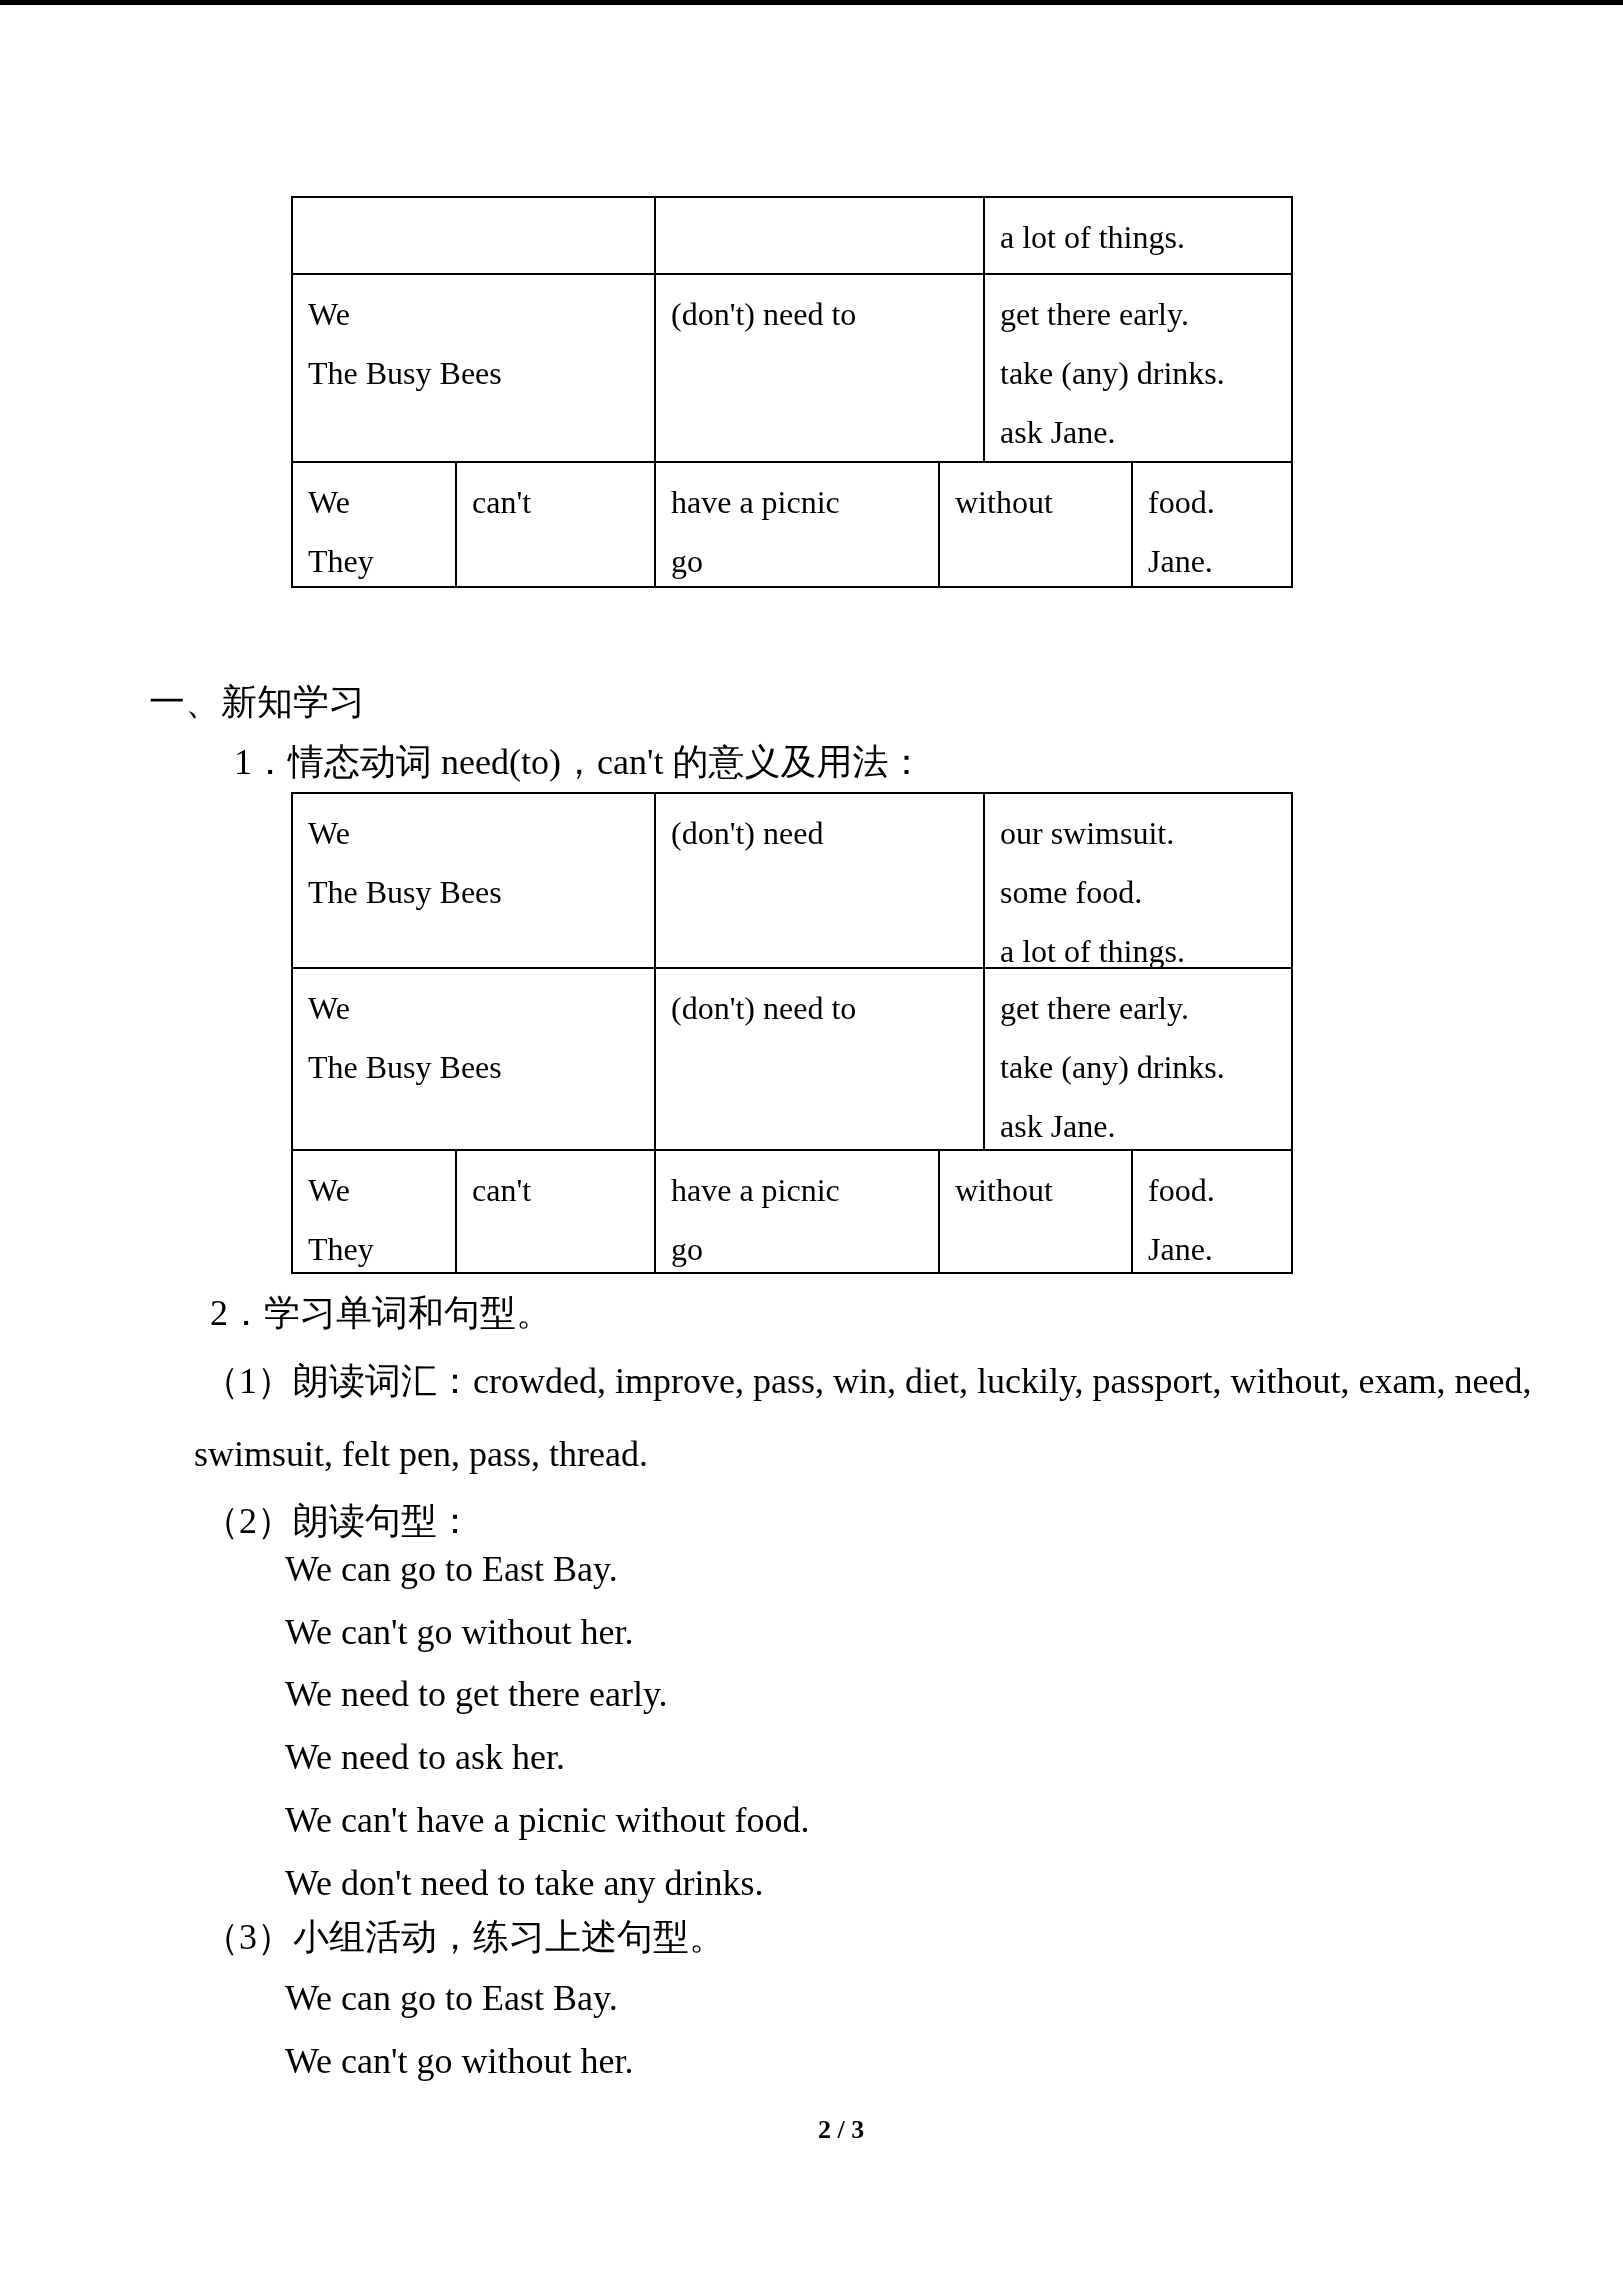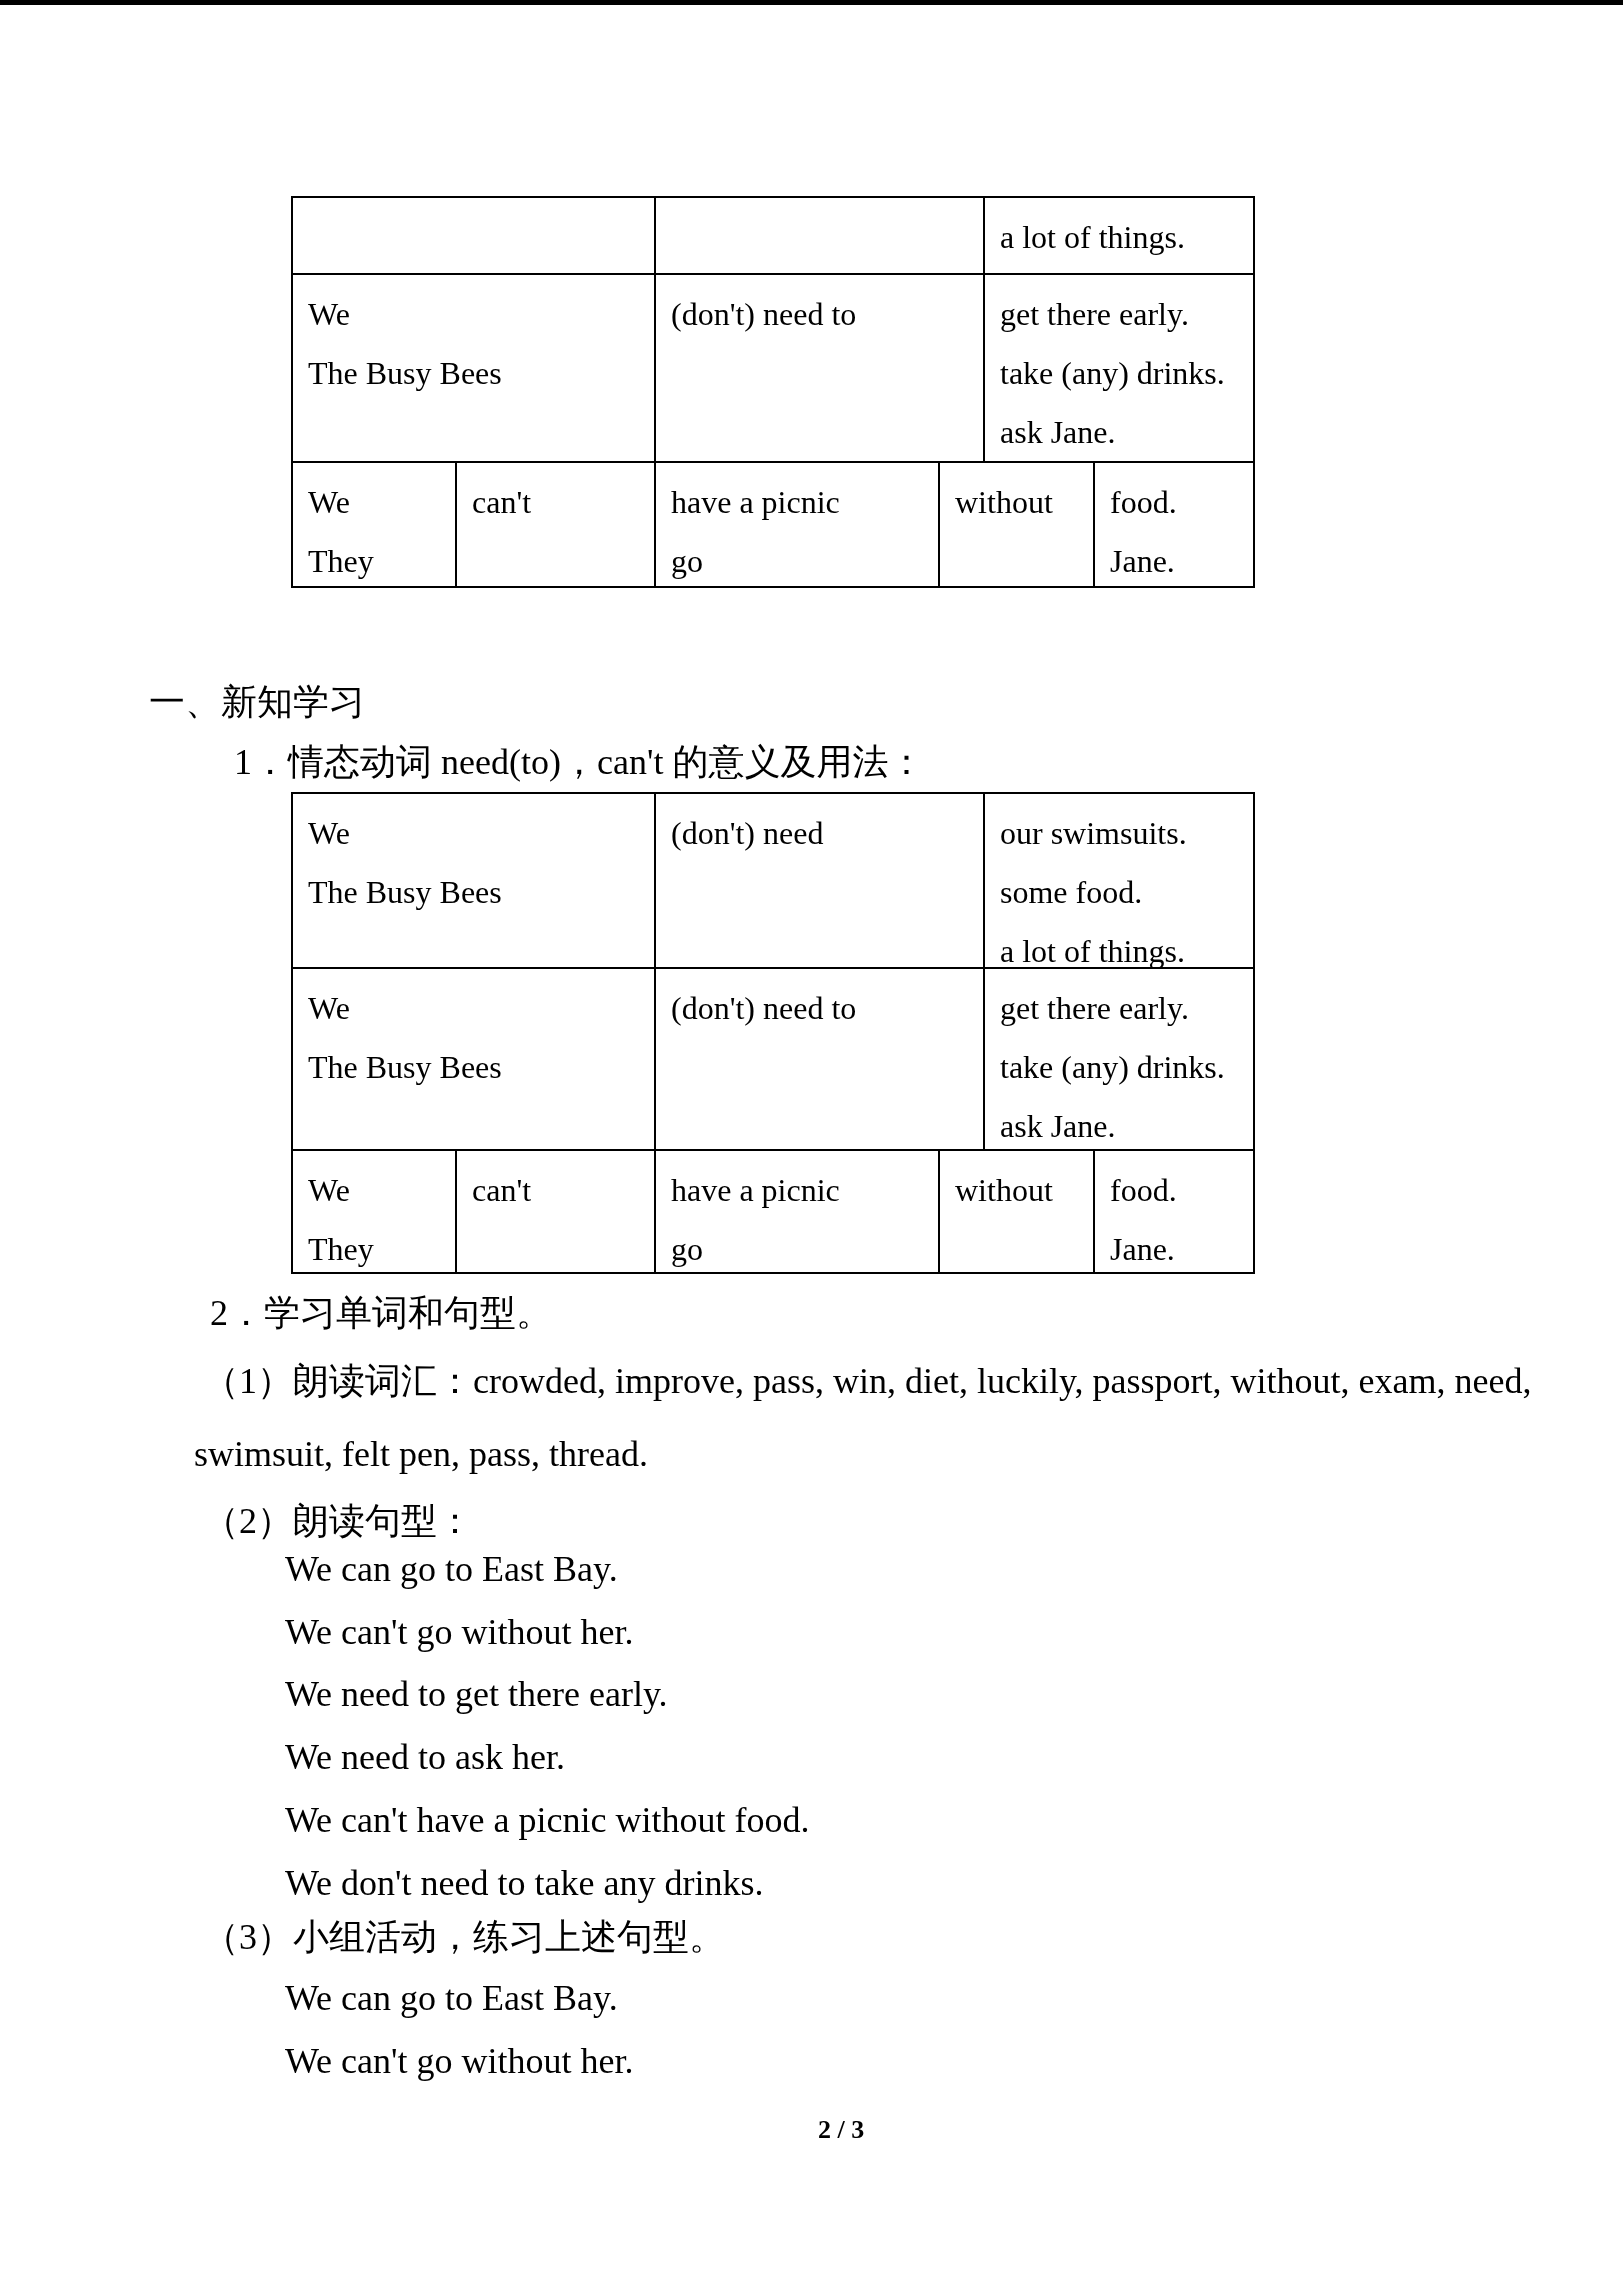--- a/index.html
+++ b/index.html
@@ -21,21 +21,21 @@
     box-sizing:border-box;
     border-left:2px solid #000;
     padding:9.5px 0 0 15px;
     font-size:32px;line-height:59px;
     overflow:hidden;white-space:nowrap;
   }
   .tcell:first-child{border-left:none;}
   
   .c1{width:361px}.c2{width:329px}.c3{width:252px}
   
-  .d1{width:162px}.d2{width:199px}.d3{width:284px}.d4{width:155px}.d5{width:160px}
+  .d1{width:162px}.d2{width:199px}.d3{width:284px}.d4{width:193px}.d5{width:160px}
   
   .rA{height:75px}.rB{height:186px}.rC{height:123px}
   
   .r1{height:173px}.r2{height:180px}.r3{height:121px}
   .cl{height:59px;}
 
   
   .line{position:absolute;font-size:36px;line-height:41px;white-space:nowrap;}
   .heading{font-size:33px;font-weight:bold;letter-spacing:0.7px;}
   .pagenum{font-size:26px;font-weight:bold;}
@@ -101,21 +101,21 @@
   <div class="doc-table" style="top:792px;">
     <div class="trow r1">
       <div class="tcell c1">
         <div class="cl">We</div>
         <div class="cl">The Busy Bees</div>
       </div>
       <div class="tcell c2">
         <div class="cl">(don't) need</div>
       </div>
       <div class="tcell c3">
-        <div class="cl">our swimsuits.</div>
+        <div class="cl">our swimsuit.</div>
         <div class="cl">some food.</div>
         <div class="cl">a lot of things.</div>
       </div>
     </div>
     <div class="trow r2">
       <div class="tcell c1">
         <div class="cl">We</div>
         <div class="cl">The Busy Bees</div>
       </div>
       <div class="tcell c2">

